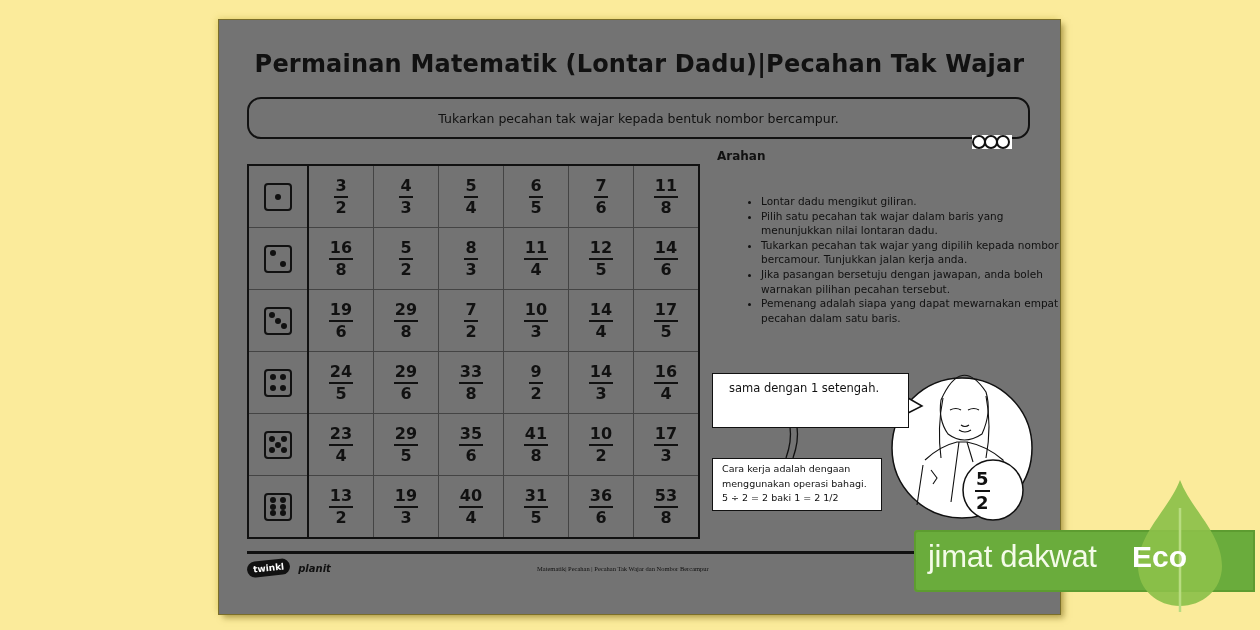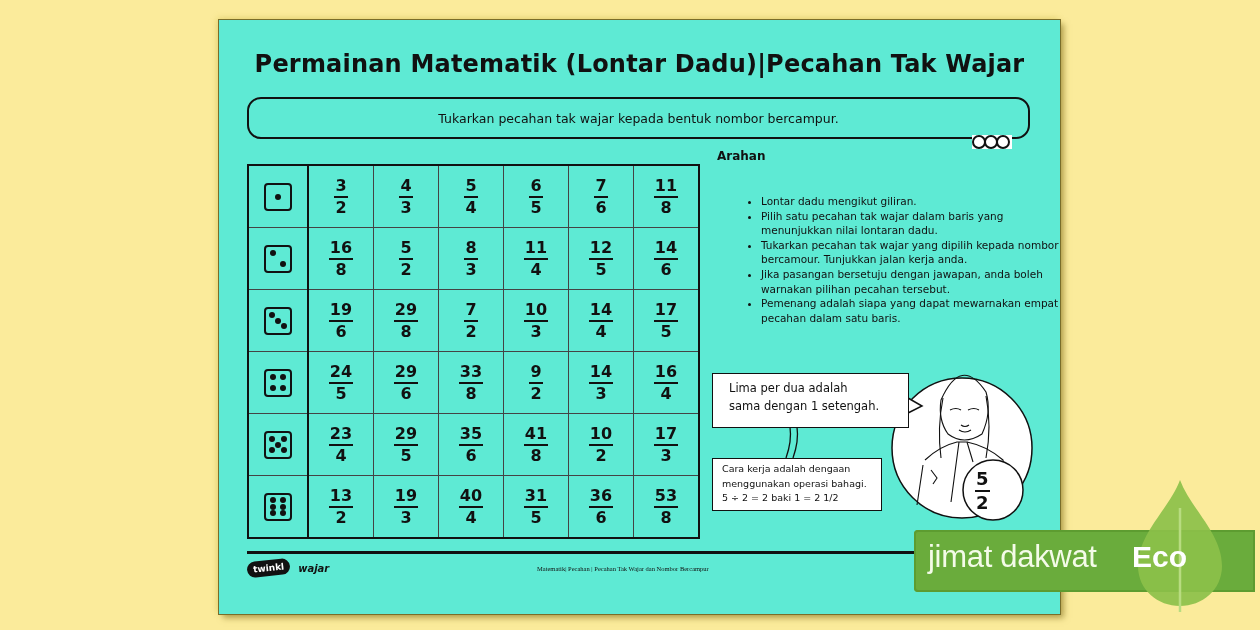--- a/index.html
+++ b/index.html
@@ -3,21 +3,21 @@
 <meta charset="utf-8">
 <style>
   html, body { margin:0; padding:0; }
   body {
     width:1260px; height:630px; overflow:hidden; position:relative;
     background:#fbeb9b;
     font-family:"DejaVu Sans", sans-serif;
   }
   .page {
     position:absolute; left:219px; top:20px; width:841px; height:594px;
-    background:#5eead4;
+    background:#737373;
     box-shadow: 0 0 0 1px #7a6e2a, 4px 4px 6px rgba(120,100,20,0.55), -2px -2px 6px rgba(200,180,60,0.4);
   }
   .title {
     position:absolute; left:0; top:30px; width:841px; text-align:center;
     font-family:"DejaVu Sans", sans-serif; font-weight:bold; font-size:24px;
     color:#111; letter-spacing:0.2px;
   }
   .instr-box {
     position:absolute; left:28px; top:77px; width:783px; height:42px;
     border:2px solid #111; border-radius:14px; box-sizing:border-box;
@@ -297,39 +297,38 @@
     </g>
 
     <circle cx="774" cy="470" r="30" fill="#fff" stroke="#111" stroke-width="1.5"></circle>
 
     <path d="M689 378 l14 8 l-14 7" fill="#fff" stroke="#111" stroke-width="1.5"></path>
 
     <path d="M571 407 q2 14 -4 31 M578 407 q2 14 -4 31" fill="none" stroke="#111" stroke-width="1.3"></path>
   </svg>
 
   <div class="bubble">
-    <div>Lima per dua adalah</div>
     <div>sama dengan 1 setengah.</div>
   </div>
 
   <div class="calc-box">
     <div>Cara kerja adalah dengaan</div>
     <div>menggunakan operasi bahagi.</div>
     <div>5 ÷ 2 = 2 baki 1 = 2 1/2</div>
   </div>
 
   <div class="small-frac frac" style="font-size:18px;line-height:20px;">
     <span class="num">5</span>
     <span class="den">2</span>
   </div>
 
   <div class="footer-line"></div>
   <div class="logo">
     <span class="twinkl">twinkl</span>
-    <span class="planit">wajar</span>
+    <span class="planit">planit</span>
   </div>
   <div class="footer-text">Matematik| Pecahan | Pecahan Tak Wajar dan Nombor Bercampur</div>
 </div>
 
 <div class="eco">
   <span class="eco-text">jimat dakwat</span>
 </div>
 <svg class="leaf" width="100" height="136">
   <path d="M50 2 C60 30 92 55 92 88 C92 112 72 128 50 128 C28 128 8 112 8 88 C8 55 40 30 50 2Z" fill="#8cc04a" opacity="0.92"></path>
   <line x1="50" y1="30" x2="50" y2="134" stroke="#b8dc80" stroke-width="2.5"></line>

